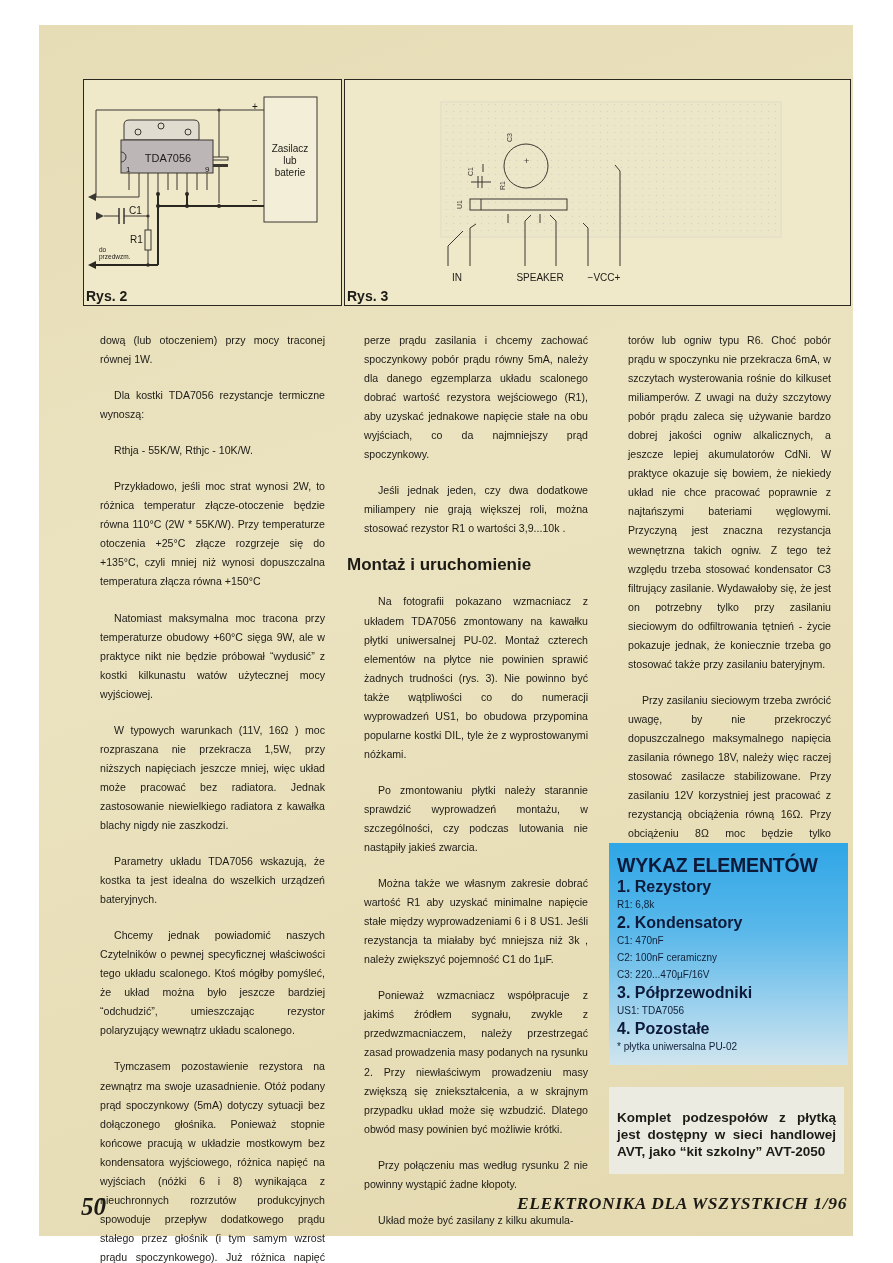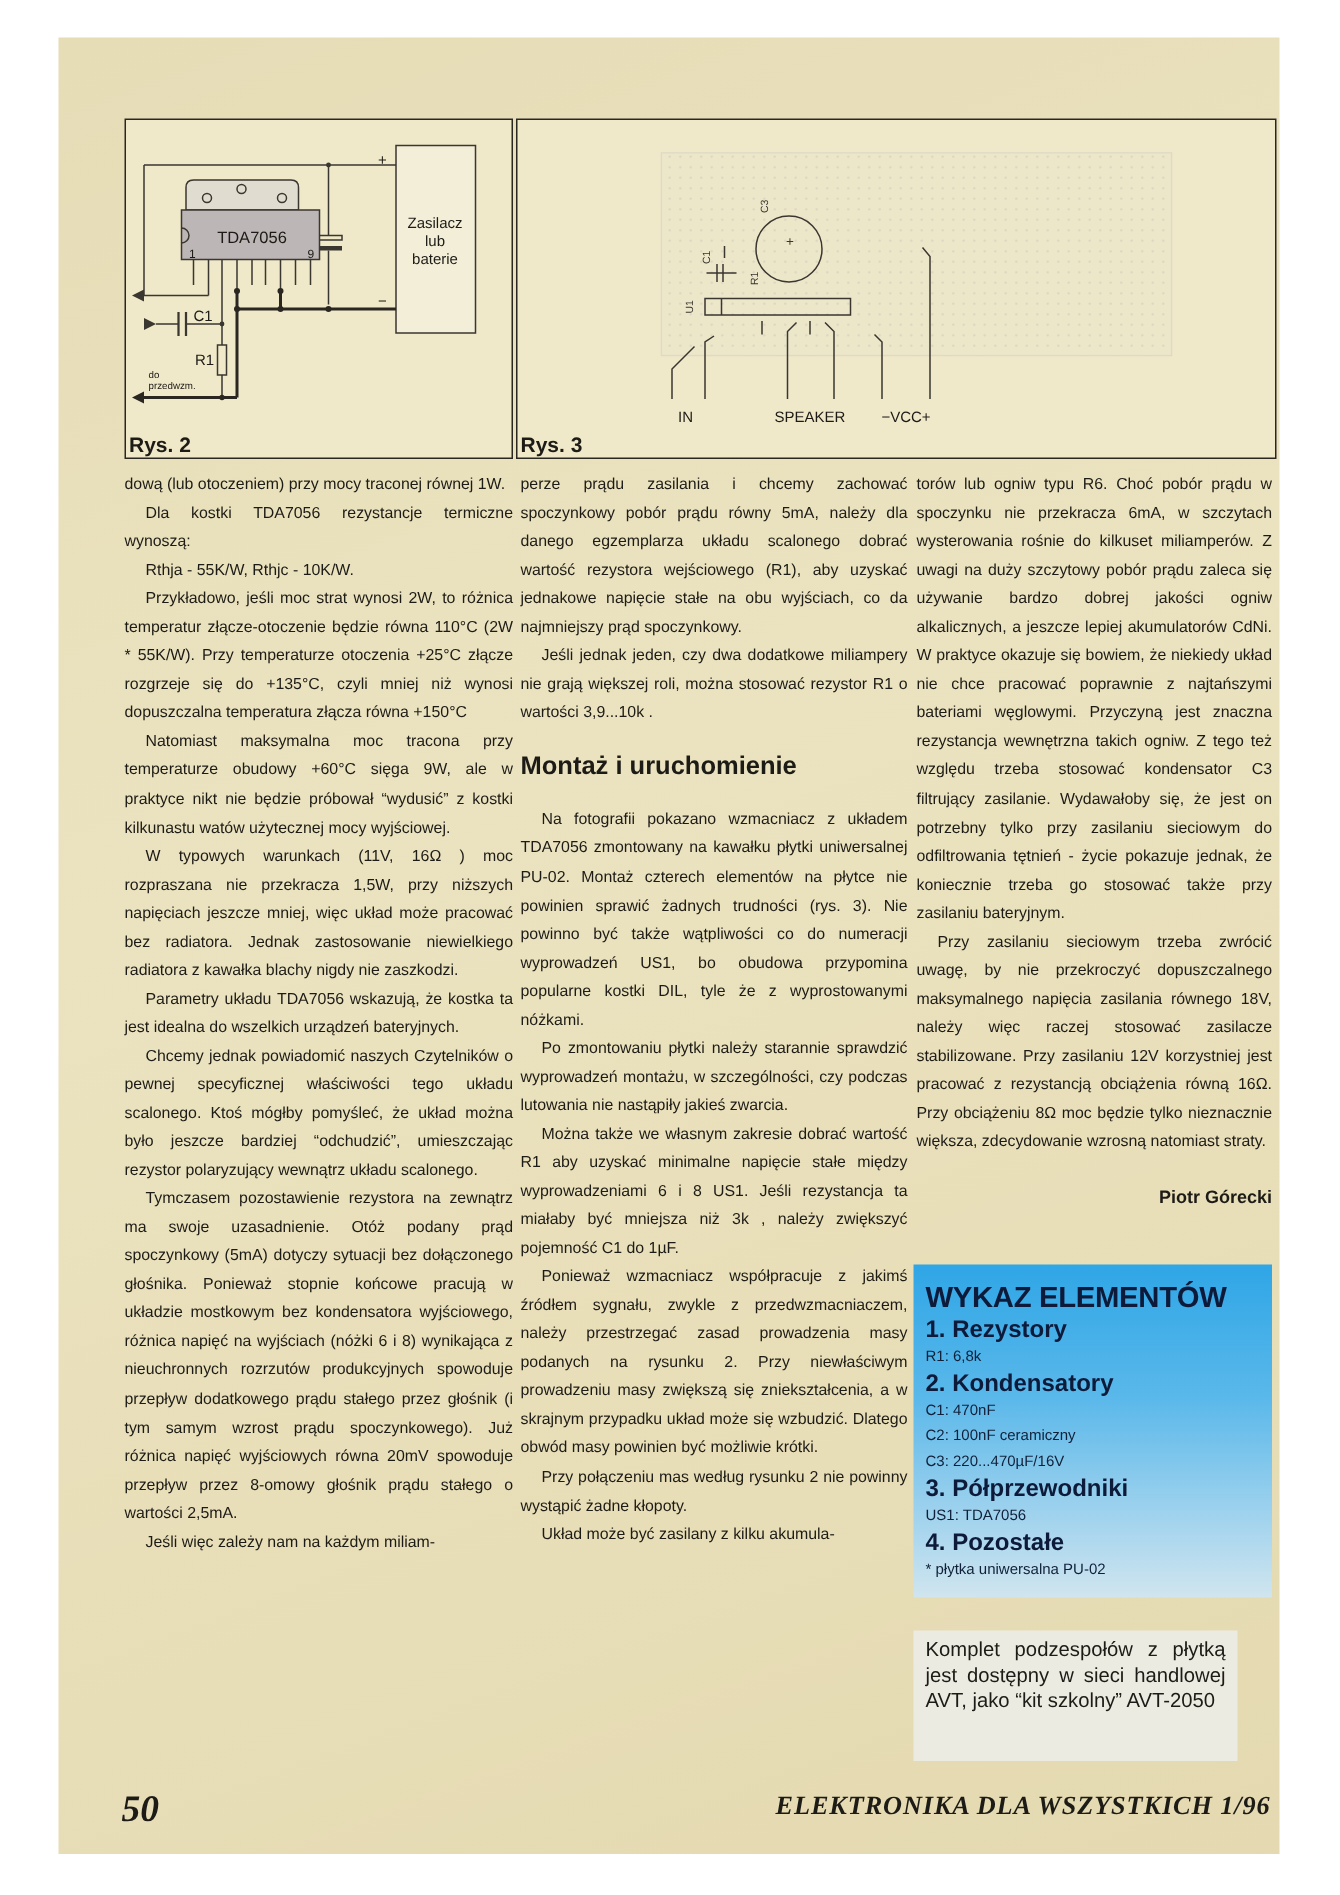--- a/index.html
+++ b/index.html
@@ -1,29 +1,29 @@
 <!DOCTYPE html>
 <html><head>
 <meta charset="utf-8">
 <style>
   html,body{margin:0;padding:0;background:#ffffff;}
   body{width:893px;height:1263px;position:relative;overflow:hidden;font-family:"Liberation Sans",sans-serif;color:#1d1b16;}
   .page{position:absolute;left:39px;top:25px;width:814px;height:1211px;background:linear-gradient(160deg,#e6dcb6 0%,#ebe3c0 40%,#e9e0bb 60%,#e4d9b0 100%);}
   .fig{position:absolute;border:1.5px solid #2a2620;background:#efe8c9;}
   .fig-label{position:absolute;left:2px;bottom:1px;font-weight:bold;font-size:14px;}
   .col{position:absolute;font-size:10.6px;line-height:19.05px;text-align:justify;}
-  .col p{margin:0;text-indent:14px;}
+  .col p{margin:17px;text-indent:14px;}
   .col p.noind{text-indent:0;}
   .col h2{margin:16px 0 16px 0;font-size:17px;font-weight:bold;text-indent:0;line-height:20px;}
   .sig{text-align:right;font-weight:bold;font-size:12px;margin-top:18px;}
   .wykaz{position:absolute;left:570px;top:818px;width:239px;height:222px;background:linear-gradient(180deg,#2fa6e6 0%,#5ab8ea 40%,#a9d6ee 80%,#d0e5ee 100%);color:#0d1a3a;padding:0 0 0 8px;box-sizing:border-box;}
   .wykaz .title{font-size:19.5px;font-weight:bold;margin-top:11px;letter-spacing:-0.2px;}
   .wykaz .sec{font-size:16px;font-weight:bold;line-height:19px;}
   .wykaz .item{font-size:10px;line-height:17px;color:#10203a;}
-  .kit{position:absolute;left:570px;top:1062px;width:216px;height:87px;background:#ecebe2;padding:4px 8px;box-sizing:border-box;font-weight:normal;font-size:13.5px;line-height:17px;text-align:justify;}
+  .kit{position:absolute;left:570px;top:1062px;width:235px;height:87px;background:#ecebe2;padding:22px 8px;box-sizing:border-box;font-weight:bold;font-size:13.5px;line-height:17px;text-align:justify;}
   .footer-num{position:absolute;left:42px;top:1168px;font-family:"Liberation Serif",serif;font-style:italic;font-weight:bold;font-size:25px;text-align:right;}
   .footer-mag{position:absolute;right:6px;top:1168px;font-family:"Liberation Serif",serif;font-style:italic;font-weight:bold;font-size:17.5px;letter-spacing:0.6px;}
   svg text{font-family:"Liberation Sans",sans-serif;}
 </style>
 </head>
 <body>
 
 <div class="page">
 
   <div class="fig" style="left:44px;top:54px;width:257px;height:225px;">

